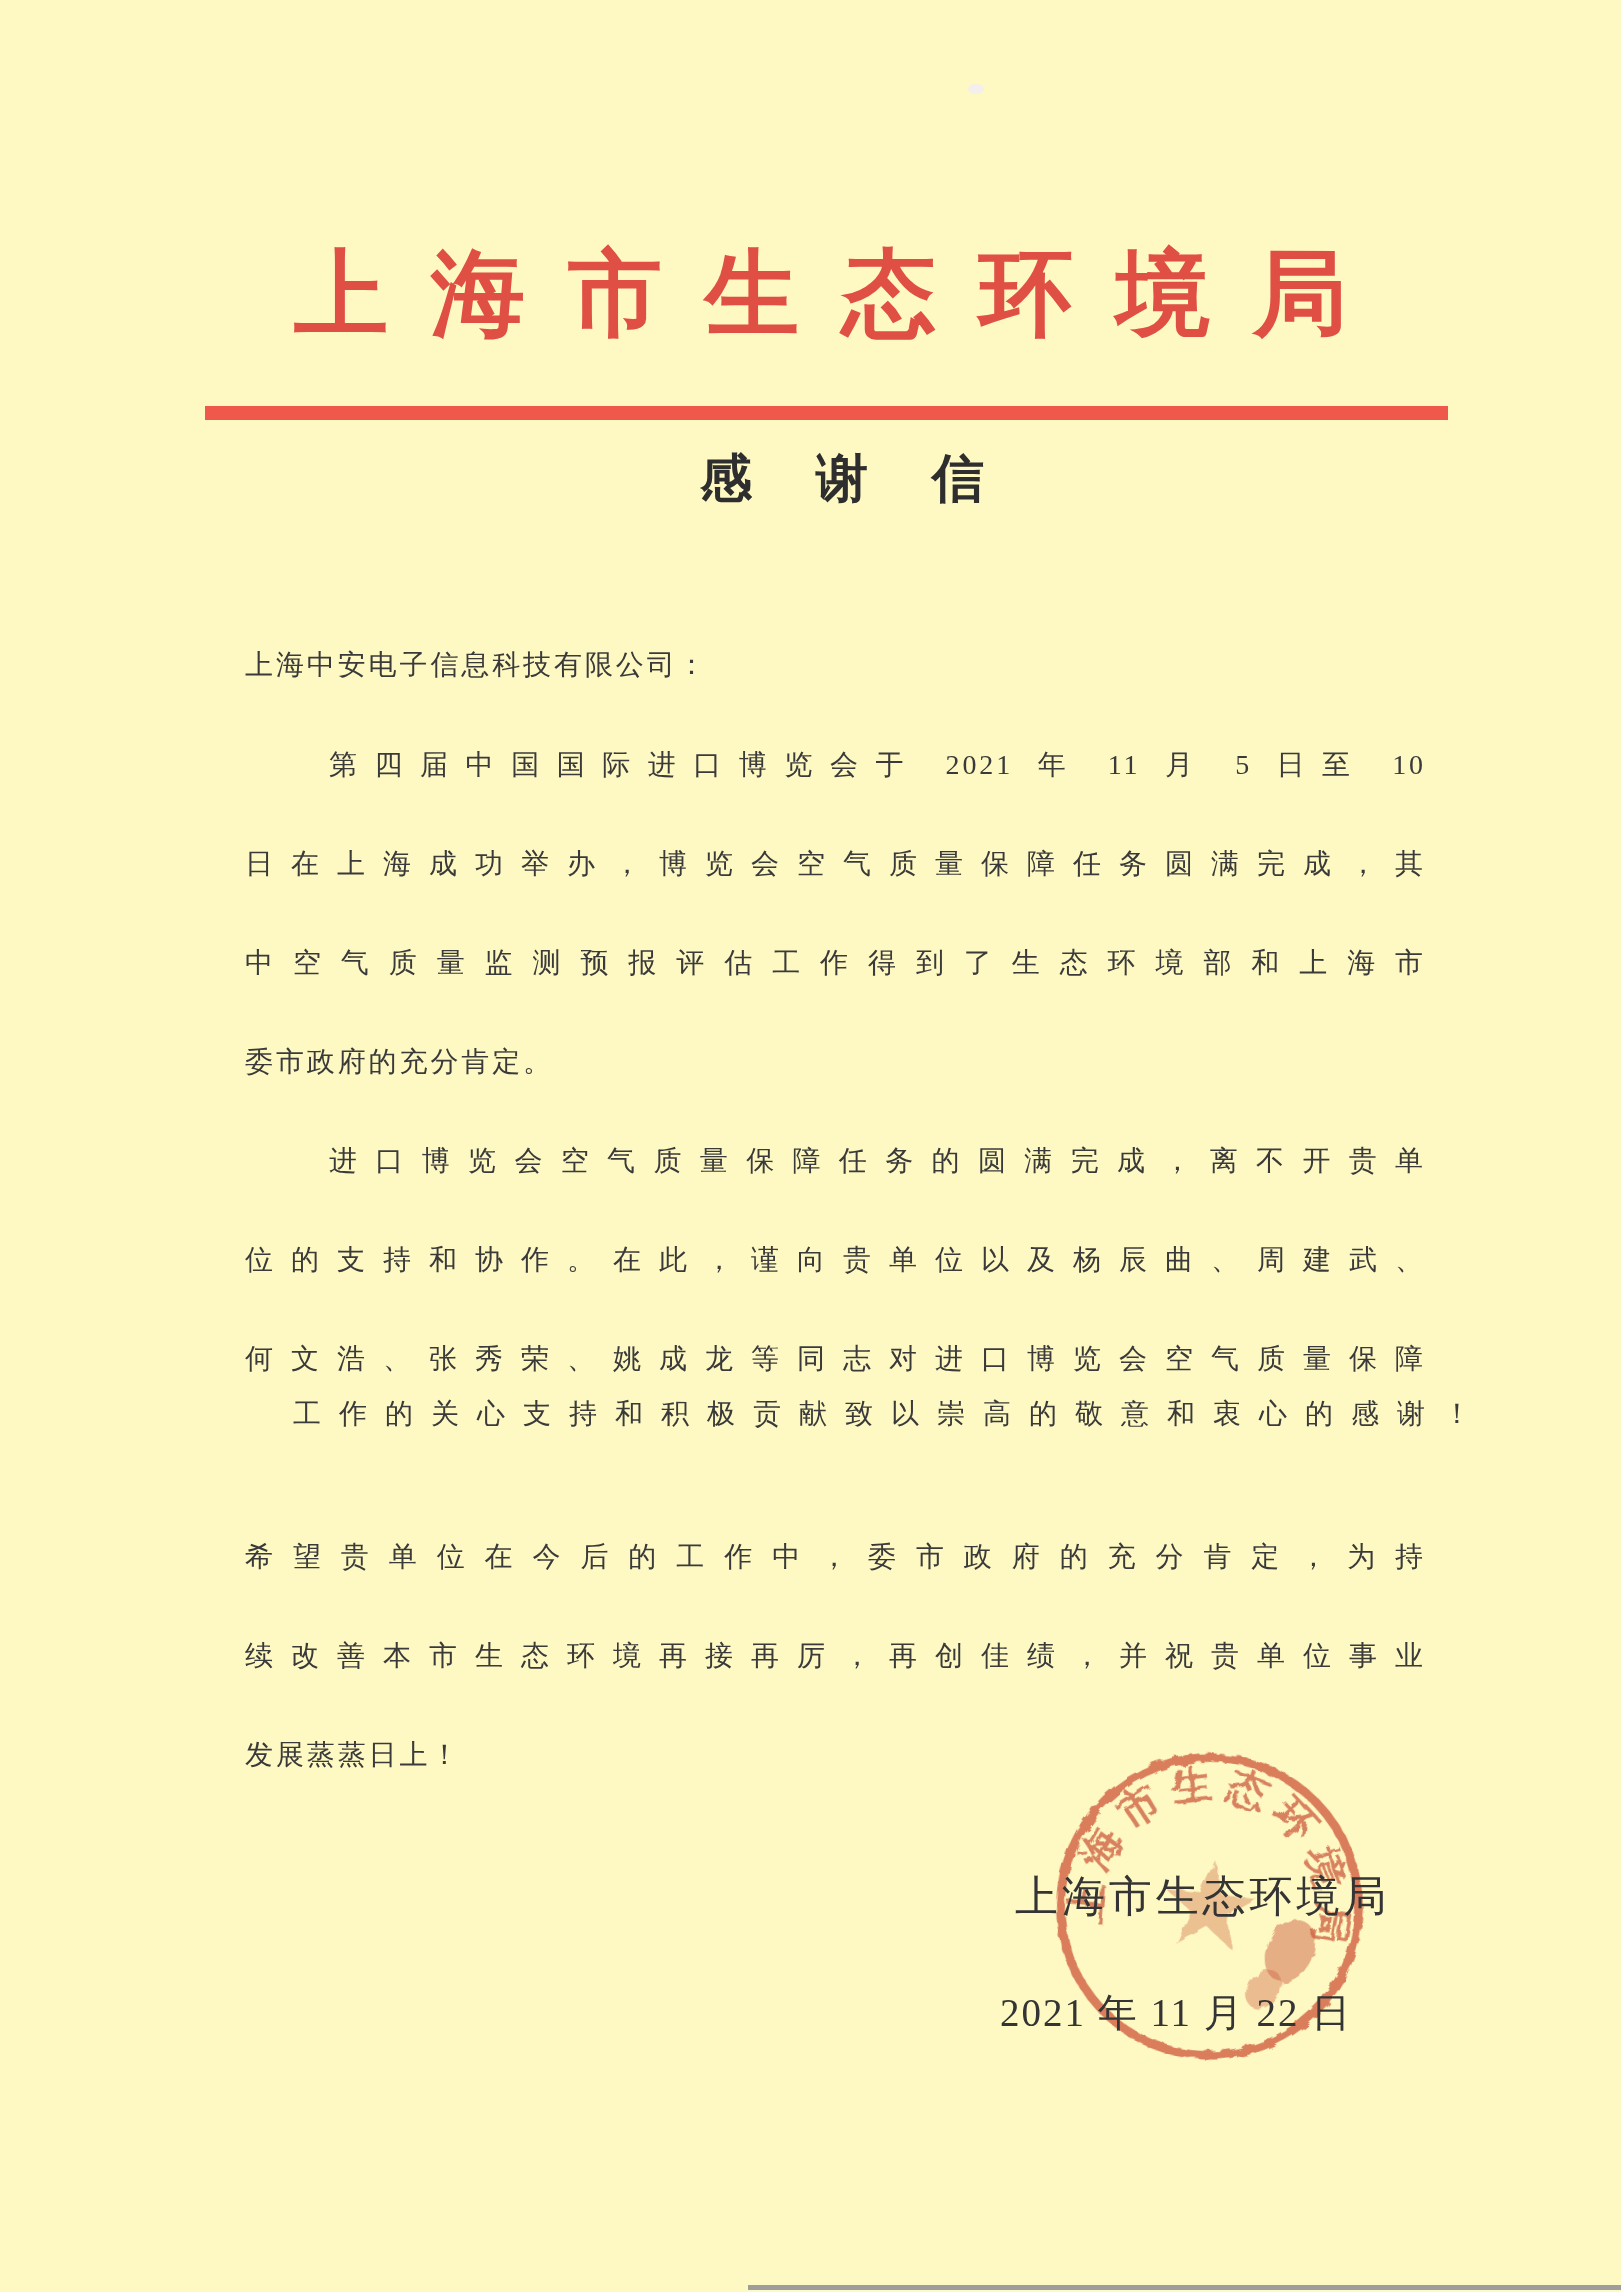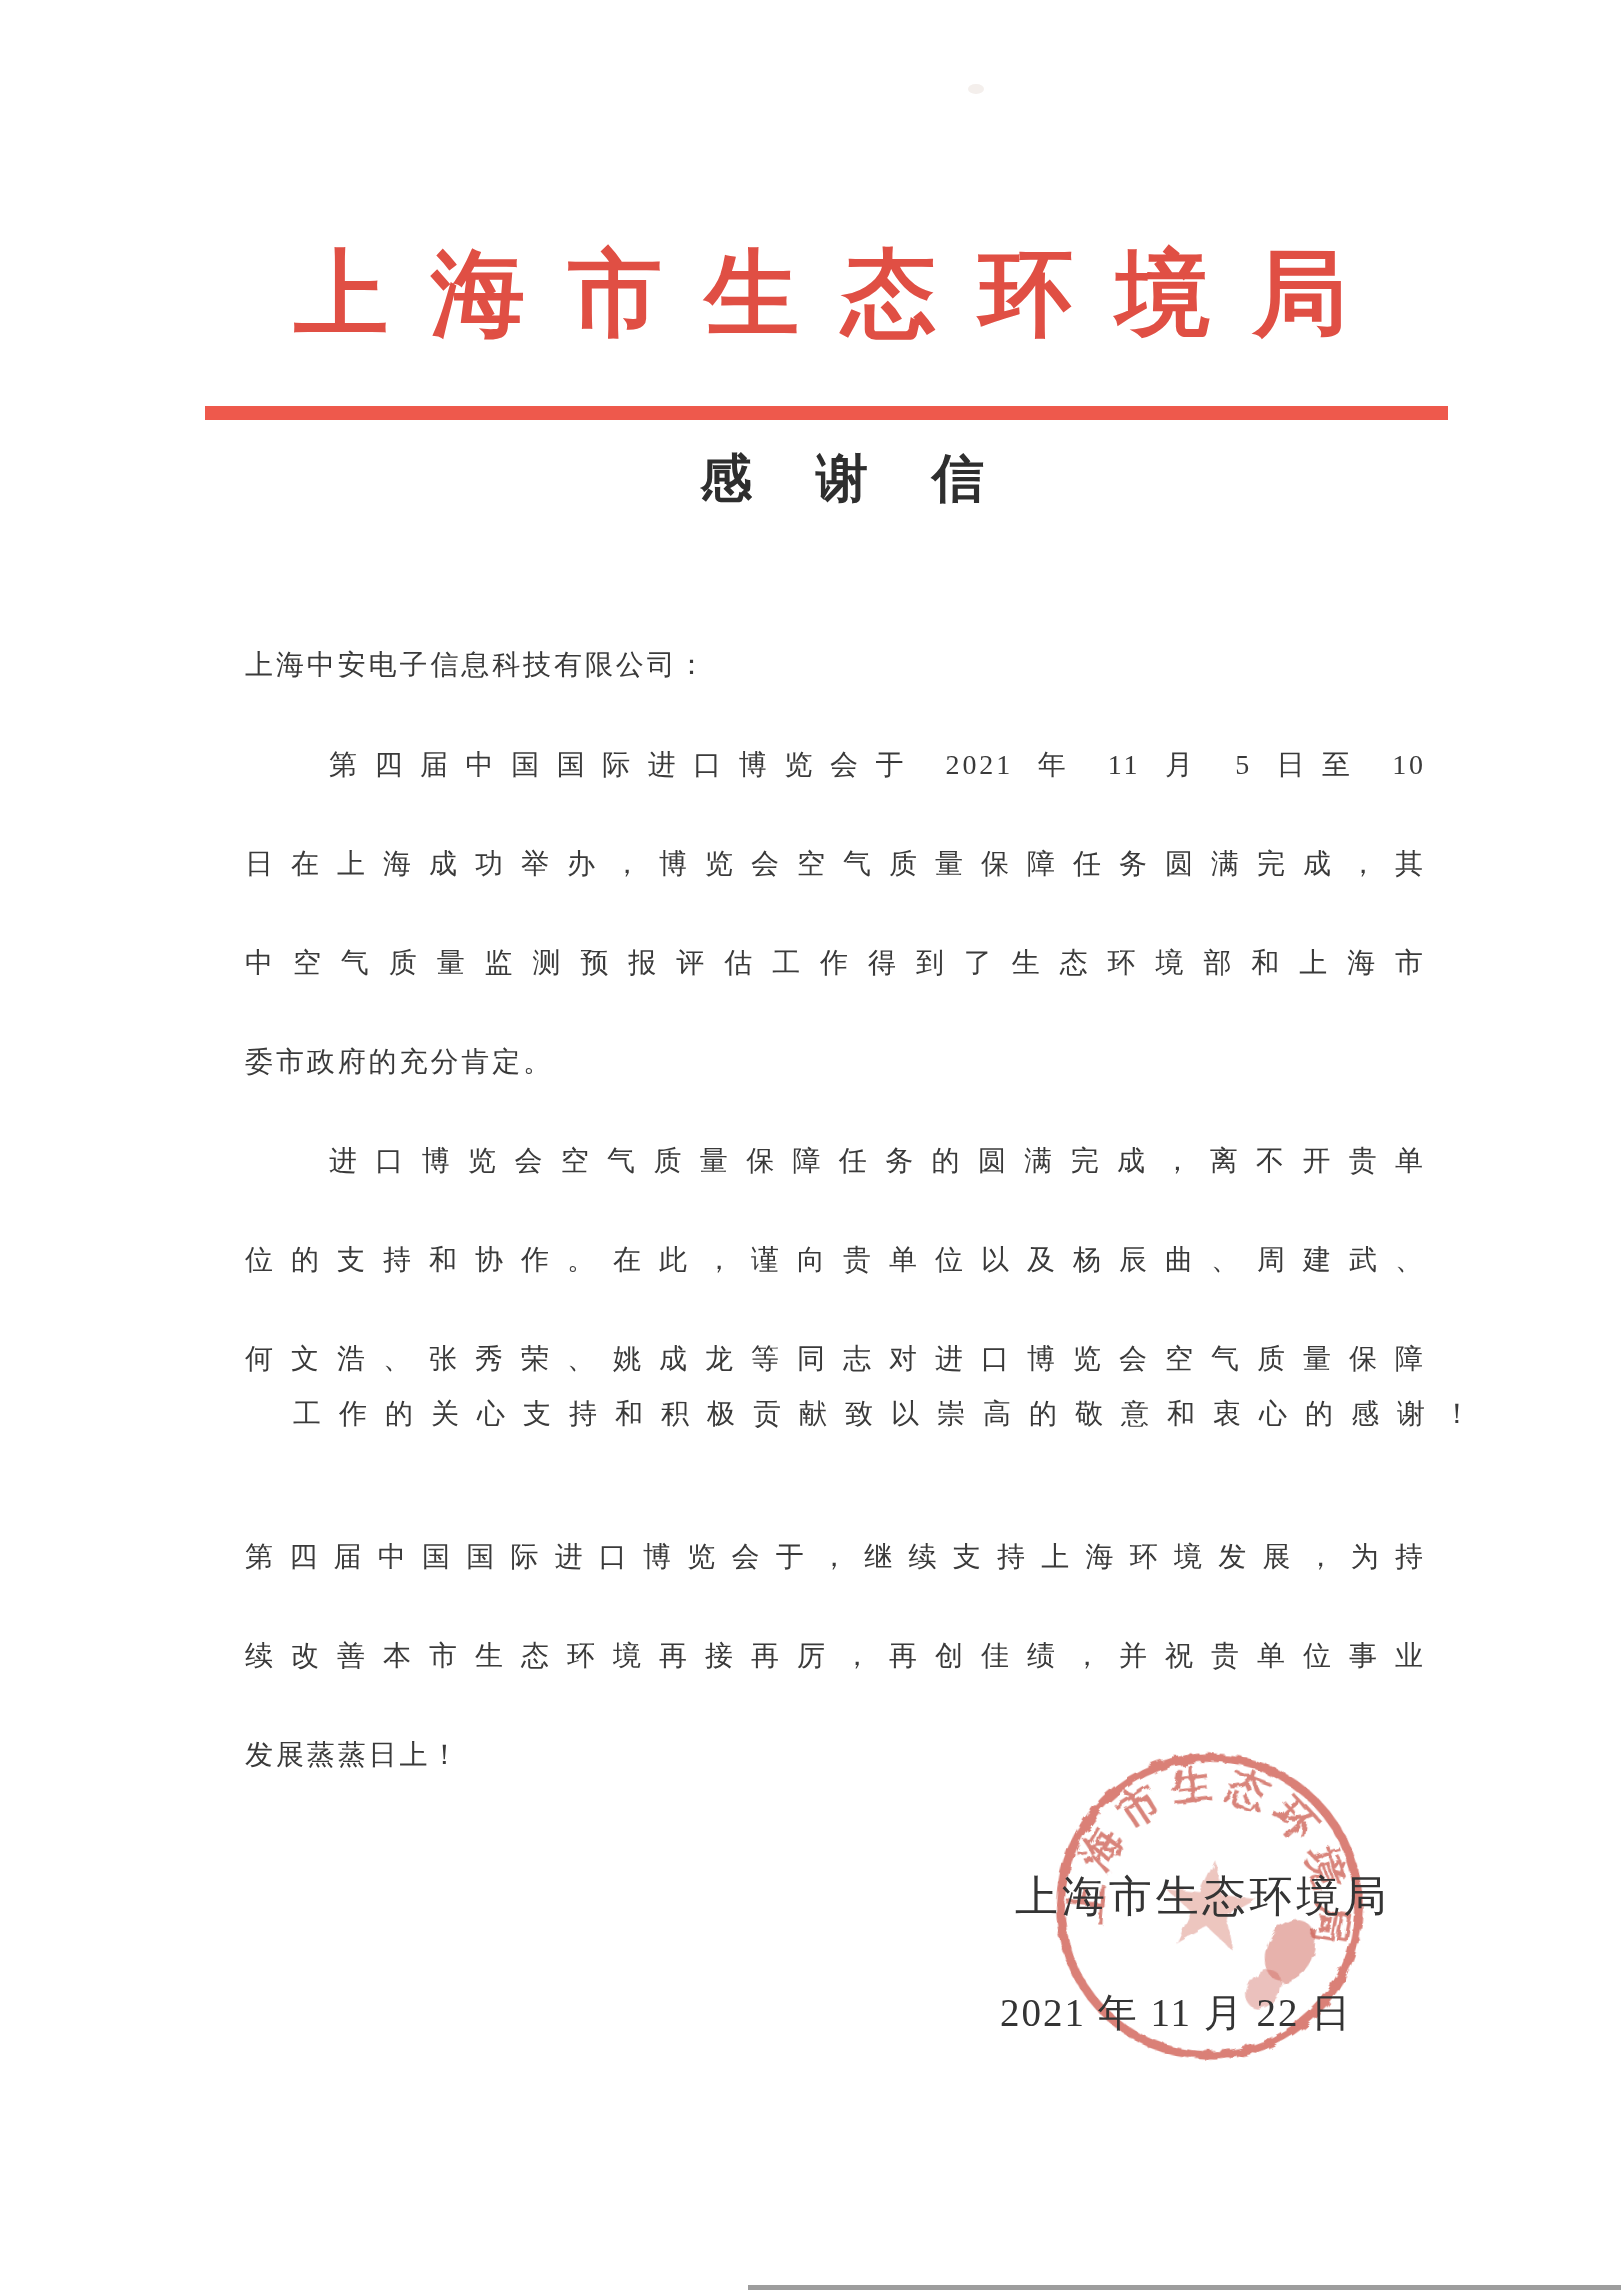--- a/index.html
+++ b/index.html
@@ -1,19 +1,19 @@
 <!DOCTYPE html>
 <html><head>
 <meta charset="utf-8">
 <style>
   html,body{margin:0;padding:0;background:#e9e9e9;}
   .page{
     position:relative;
     width:1621px;height:2293px;
-    background:#ffffff;
+    background:#fef9c3;
     overflow:hidden;
     font-family:"Liberation Serif","DejaVu Serif",serif;
     color:#3a3a3a;
   }
   .agency-header{
     position:absolute;left:294px;top:247px;width:1088px;
     font-size:94px;font-weight:bold;letter-spacing:43px;
     color:#e04f44;white-space:nowrap;line-height:1;
   }
   .red-rule{
@@ -71,21 +71,21 @@
 
   <div class="bodyline just indent" style="top:747px;">第四届中国国际进口博览会于 2021 年 11 月 5 日至 10</div>
   <div class="bodyline just" style="top:846px;">日在上海成功举办，博览会空气质量保障任务圆满完成，其</div>
   <div class="bodyline just" style="top:945px;">中空气质量监测预报评估工作得到了生态环境部和上海市</div>
   <div class="bodyline" style="top:1044px;">委市政府的充分肯定。</div>
 
   <div class="bodyline just" style="top:1242px;">位的支持和协作。在此，谨向贵单位以及杨辰曲、周建武、</div>
   <div class="bodyline just indent" style="top:1143px;">进口博览会空气质量保障任务的圆满完成，离不开贵单</div>
   <div class="bodyline just" style="top:1341px;">何文浩、张秀荣、姚成龙等同志对进口博览会空气质量保障</div>
   <div class="bodyline just" style="top:1396px;margin-left:48px;">工作的关心支持和积极贡献致以崇高的敬意和衷心的感谢！</div>
-  <div class="bodyline just" style="top:1539px;">第四届中国国际进口博览会于，继续支持上海环境发展，为持</div>
+  <div class="bodyline just" style="top:1539px;">希望贵单位在今后的工作中，委市政府的充分肯定，为持</div>
   <div class="bodyline just" style="top:1638px;">续改善本市生态环境再接再厉，再创佳绩，并祝贵单位事业</div>
   <div class="bodyline" style="top:1737px;">发展蒸蒸日上！</div>
 
   <svg class="seal" viewBox="0 0 340 340" xmlns="http://www.w3.org/2000/svg">
     <defs>
       <filter id="rough" x="-10%" y="-10%" width="120%" height="120%">
         <feTurbulence type="fractalNoise" baseFrequency="0.09" numOctaves="2" result="n"></feTurbulence>
         <feDisplacementMap in="SourceGraphic" in2="n" scale="7"></feDisplacementMap>
       </filter>
       <path id="sealArc" d="M 64.8 208.3 A 112 112 0 1 1 275.3 208.3" fill="none"></path>

